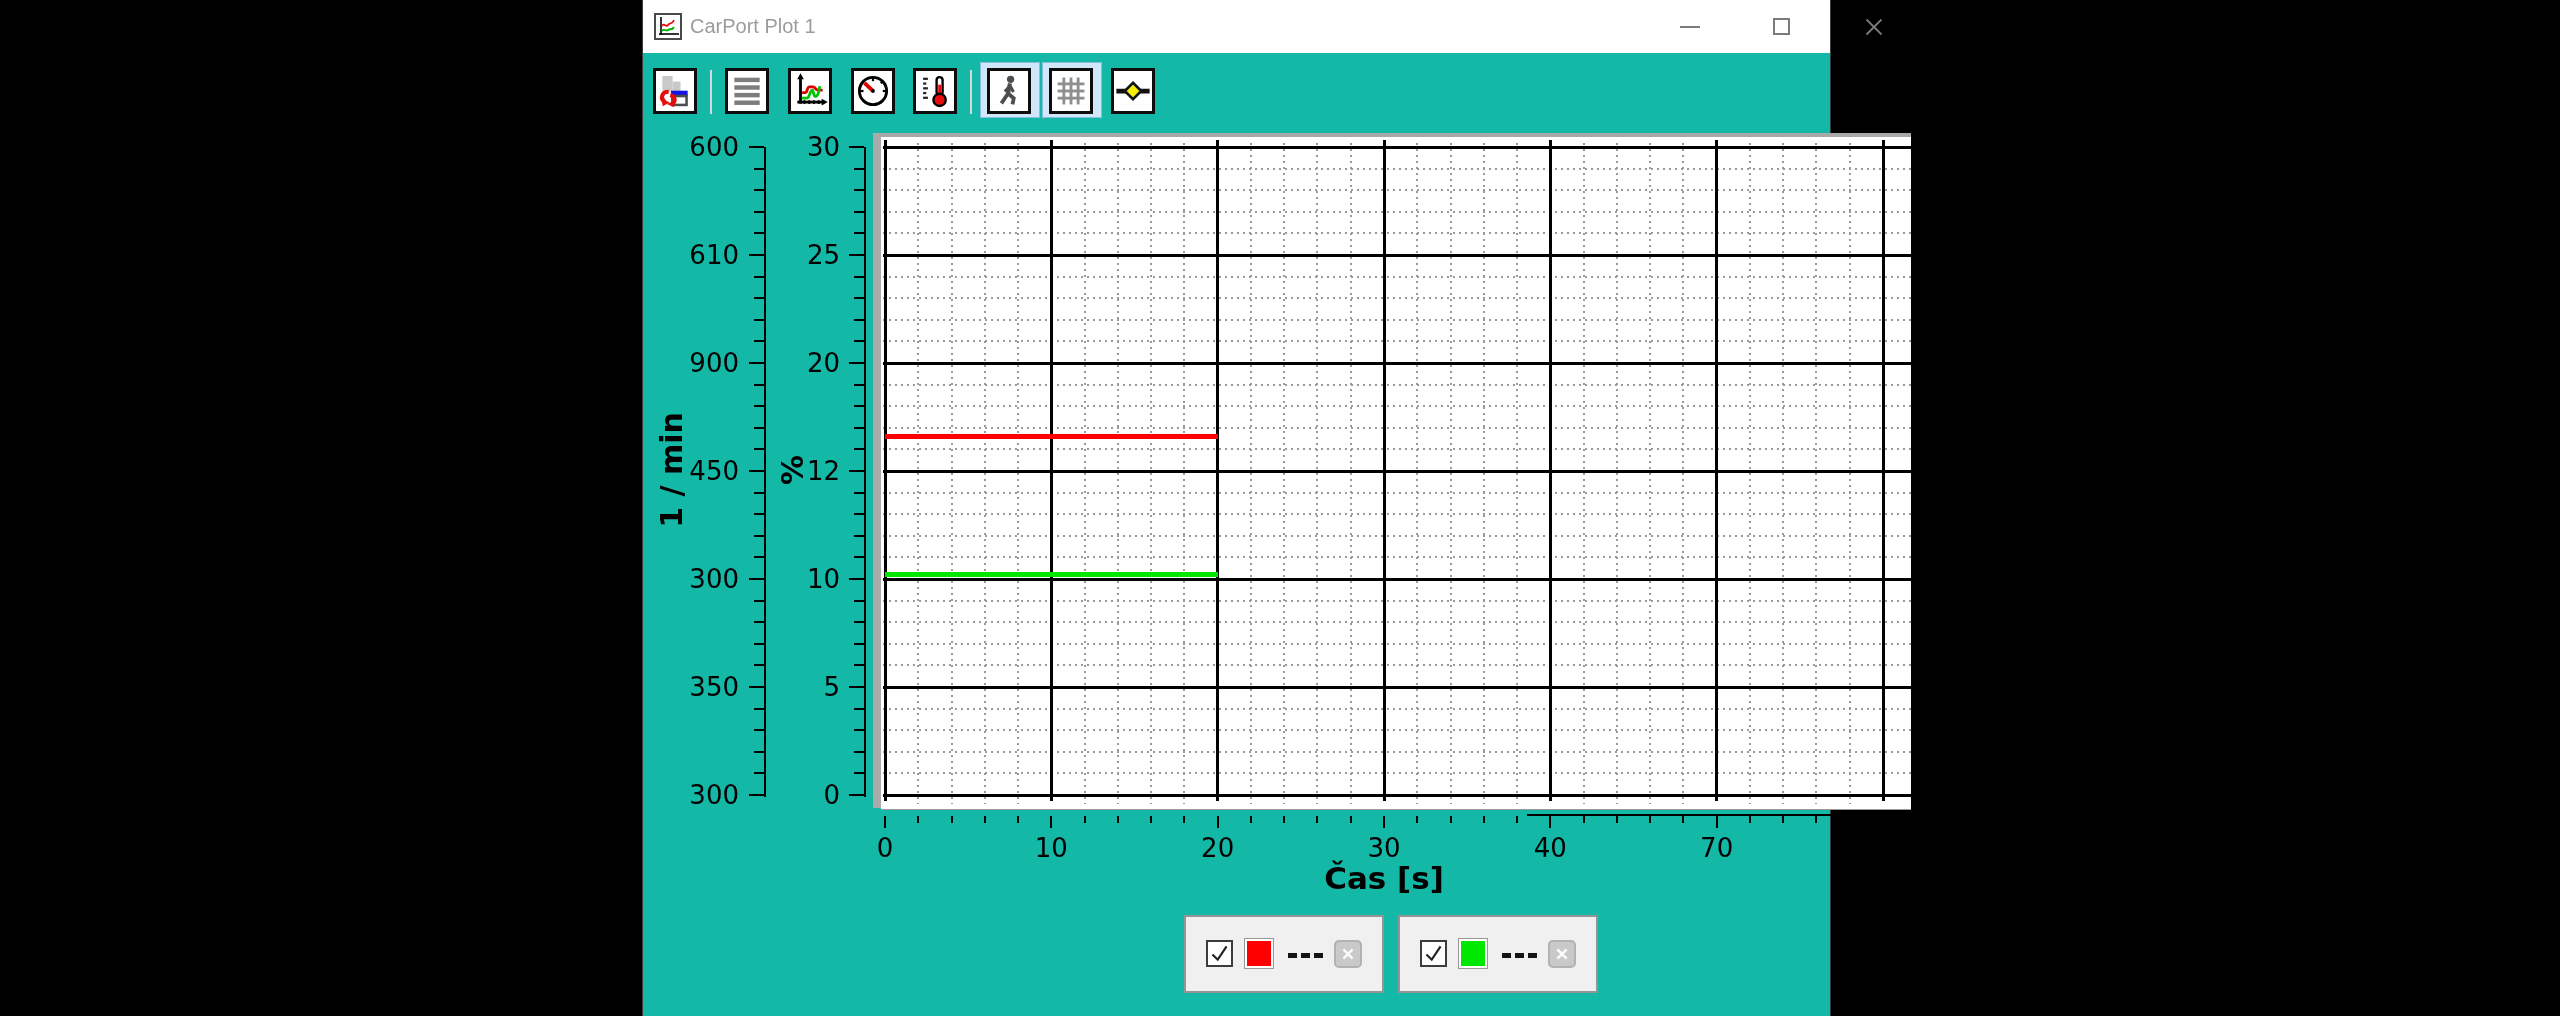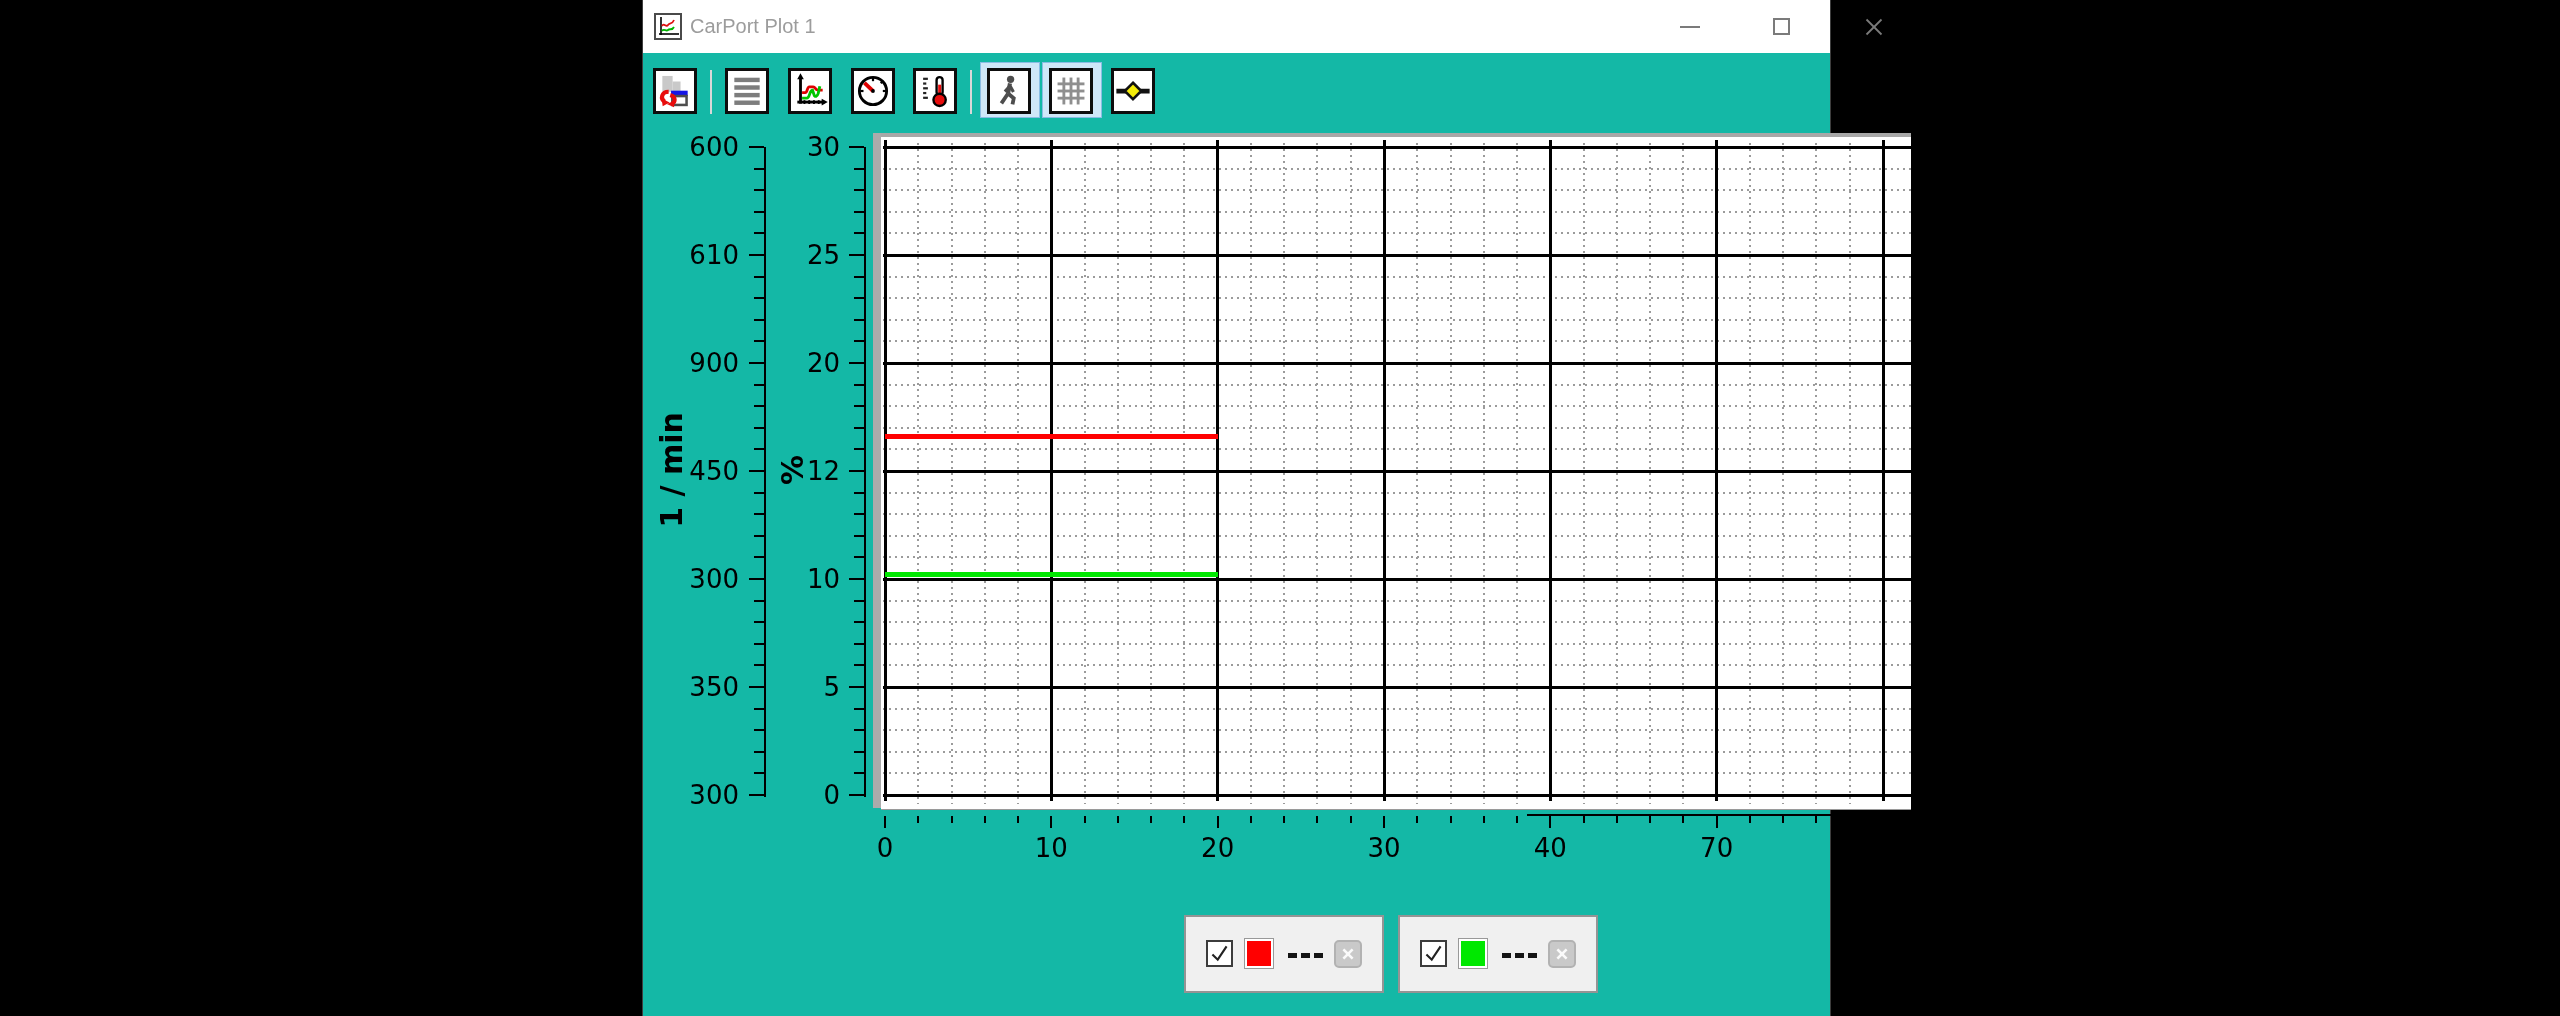--- a/index.html
+++ b/index.html
@@ -354,20 +354,21 @@
         <div class="tick" style="left: 1205.73px; top: 816px; width: 2px; height: 7px;"></div>
         <div class="tick" style="left: 1239px; top: 816px; width: 2px; height: 12px;"></div>
         <div class="ticklabel tl-center" style="left: 202px; top: 833px;">0</div>
         <div class="ticklabel tl-center" style="left: 368.333px; top: 833px;">10</div>
         <div class="ticklabel tl-center" style="left: 534.667px; top: 833px;">20</div>
         <div class="ticklabel tl-center" style="left: 701px; top: 833px;">30</div>
         <div class="ticklabel tl-center" style="left: 867.333px; top: 833px;">40</div>
         <div class="ticklabel tl-center" style="left: 1033.67px; top: 833px;">70</div>
         <div class="ticklabel tl-center" style="left: 1200px; top: 833px;">60</div>
       </div>
+    <div class="x-title">Čas [s]</div>
   </div>
 
   <div id="legend">
       <div class="lbox" style="left: 541px;">
         <div class="lcheck" style="left: 20px; top: 23px;"><svg viewBox="0 0 26 26" width="23" height="23">
             <path d="M5,14 l6,6 L21,5" stroke="#222" stroke-width="2.4" fill="none"></path>
           </svg></div>
         <div class="lswatch" style="left: 58px; top: 21px;">
           <div class="fill" style="background: rgb(255, 0, 0);"></div>
         </div>

